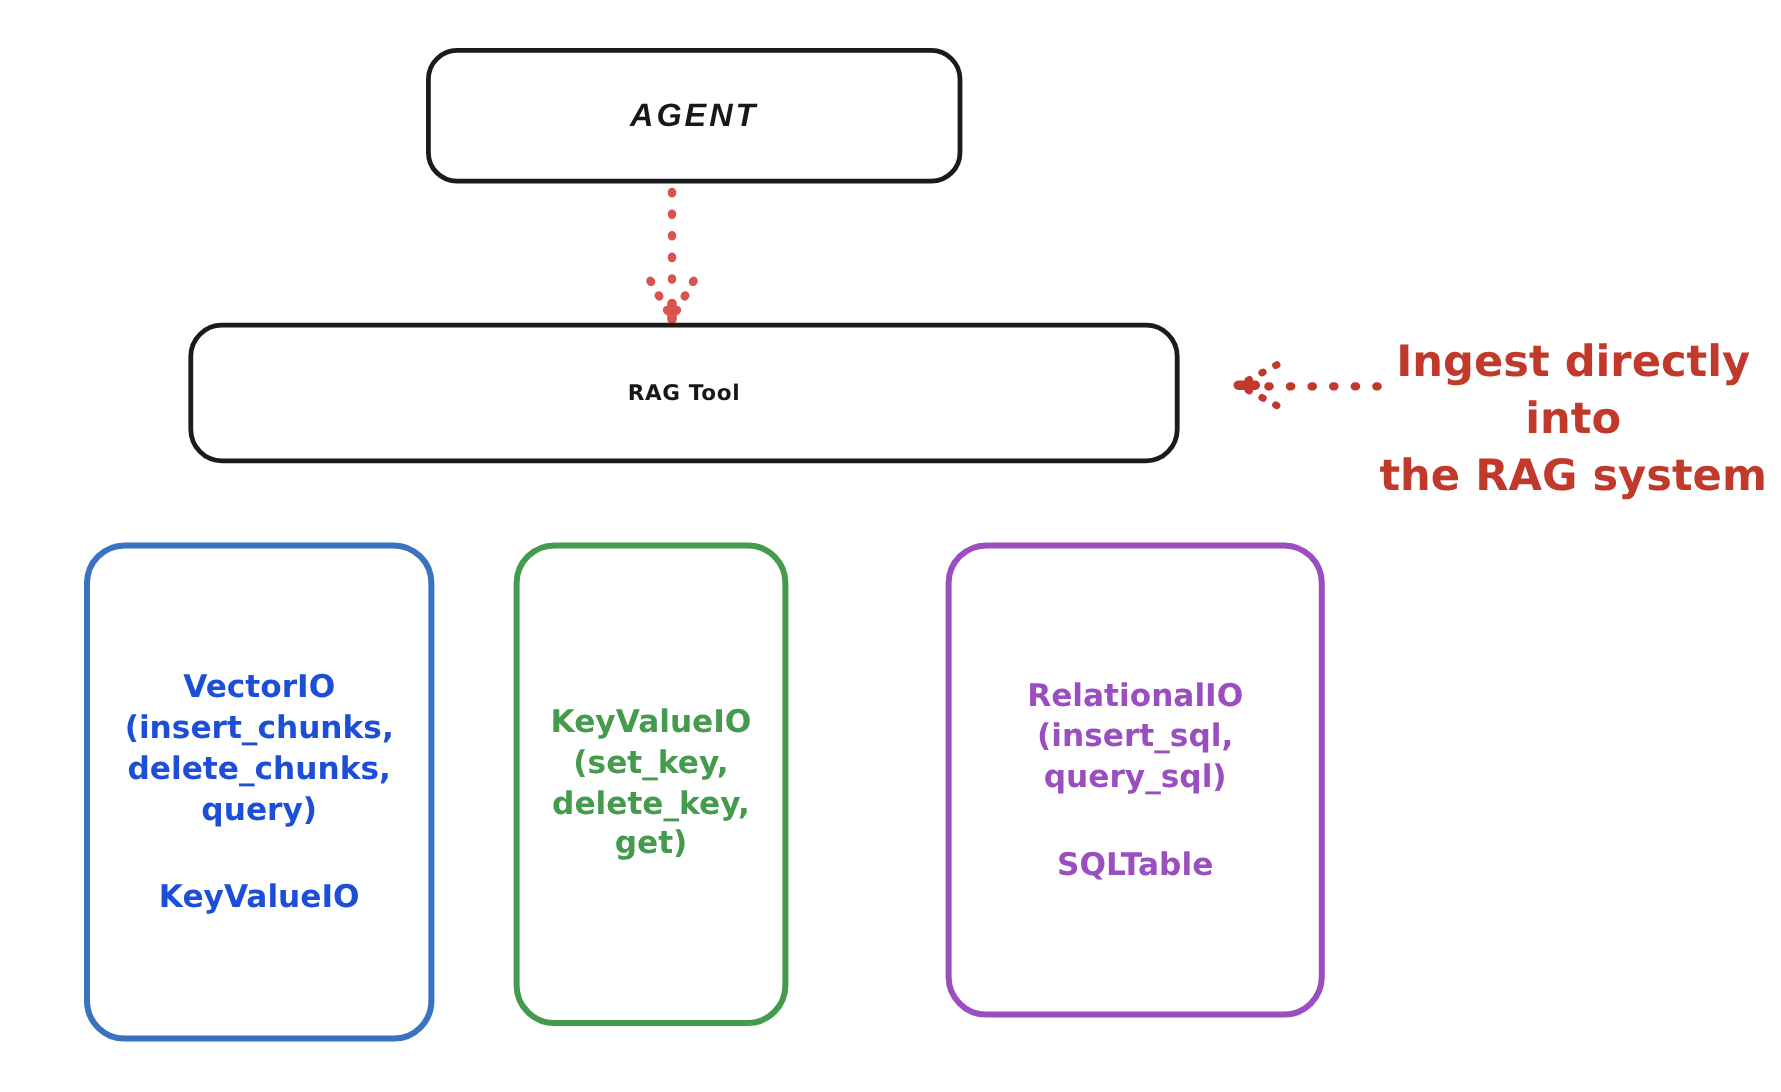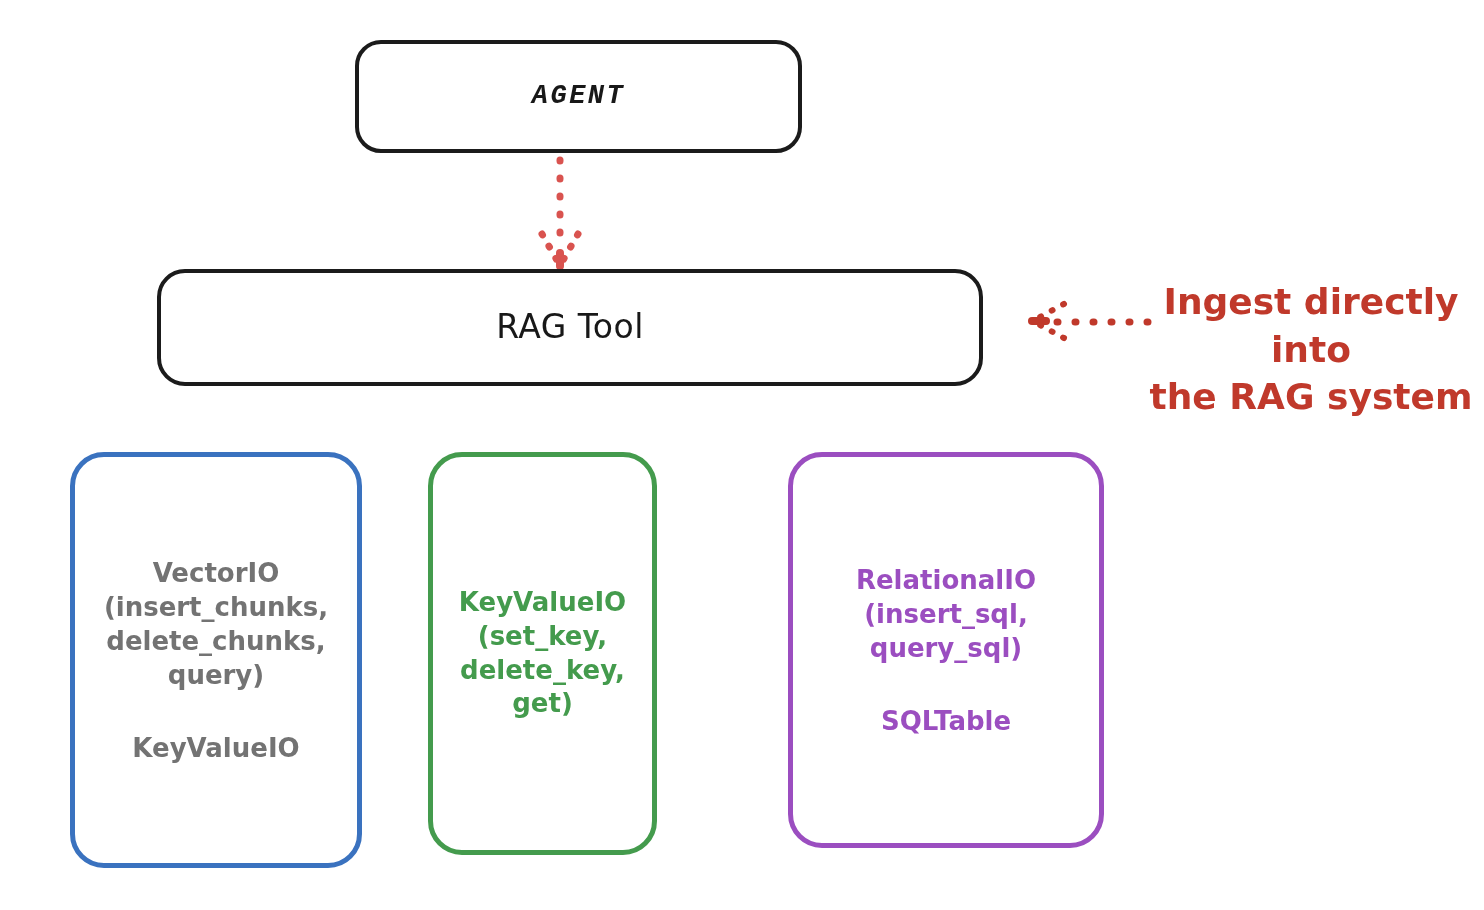--- a/index.html
+++ b/index.html
@@ -35,41 +35,41 @@
   
   #agent-node {
     left: 355px;
     top: 40px;
     width: 447px;
     height: 113px;
     border: 4px solid #1b1b1b;
     border-radius: 26px;
   }
   #agent-node .node-label {
-    font-family: Liberation Mono, monospace;
+    font-family: Liberation Sans, sans-serif;
     font-size: 27px;
     font-style: italic;
     font-weight: 700;
     letter-spacing: 2.5px;
     color: #181818;
   }
 
   
   #rag-tool-node {
     left: 157px;
     top: 269px;
     width: 826px;
     height: 117px;
     border: 4px solid #1b1b1b;
     border-radius: 28px;
   }
   #rag-tool-node .node-label {
     font-family: "DejaVu Sans", sans-serif;
-    font-size: 33px;
-    font-weight: 400;
+    font-size: 18px;
+    font-weight: 700;
     letter-spacing: 0.5px;
     color: #181818;
   }
 
   
   .provider {
     border-width: 5px;
     border-style: solid;
     border-radius: 34px;
     padding: 0 10px;
@@ -86,21 +86,21 @@
     margin-top: 40px;
     white-space: pre-line;
   }
 
   #vectorio-node {
     left: 70px;
     top: 452px;
     width: 292px;
     height: 416px;
     border-color: #3a72bf;
-    color: #737373;
+    color: #1d4ed8;
   }
   #keyvalueio-node {
     left: 428px;
     top: 452px;
     width: 229px;
     height: 403px;
     border-color: #449b4d;
     color: #449b4d;
   }
   #relationalio-node {

